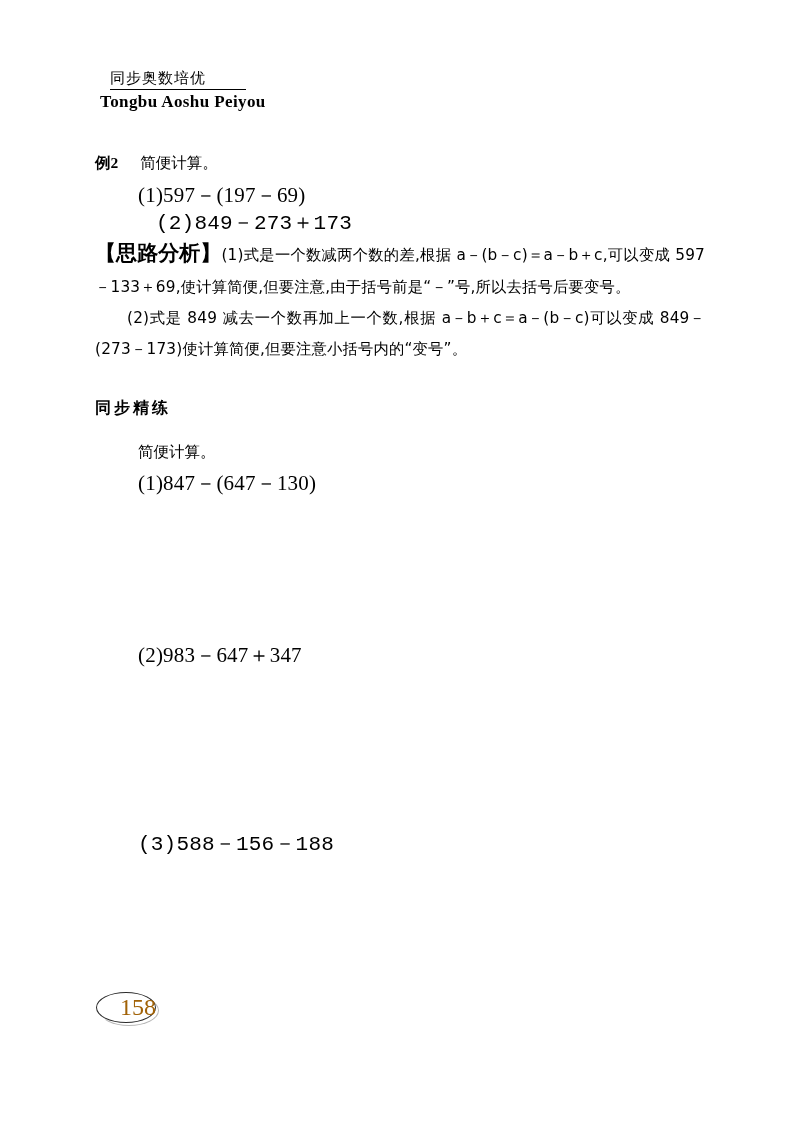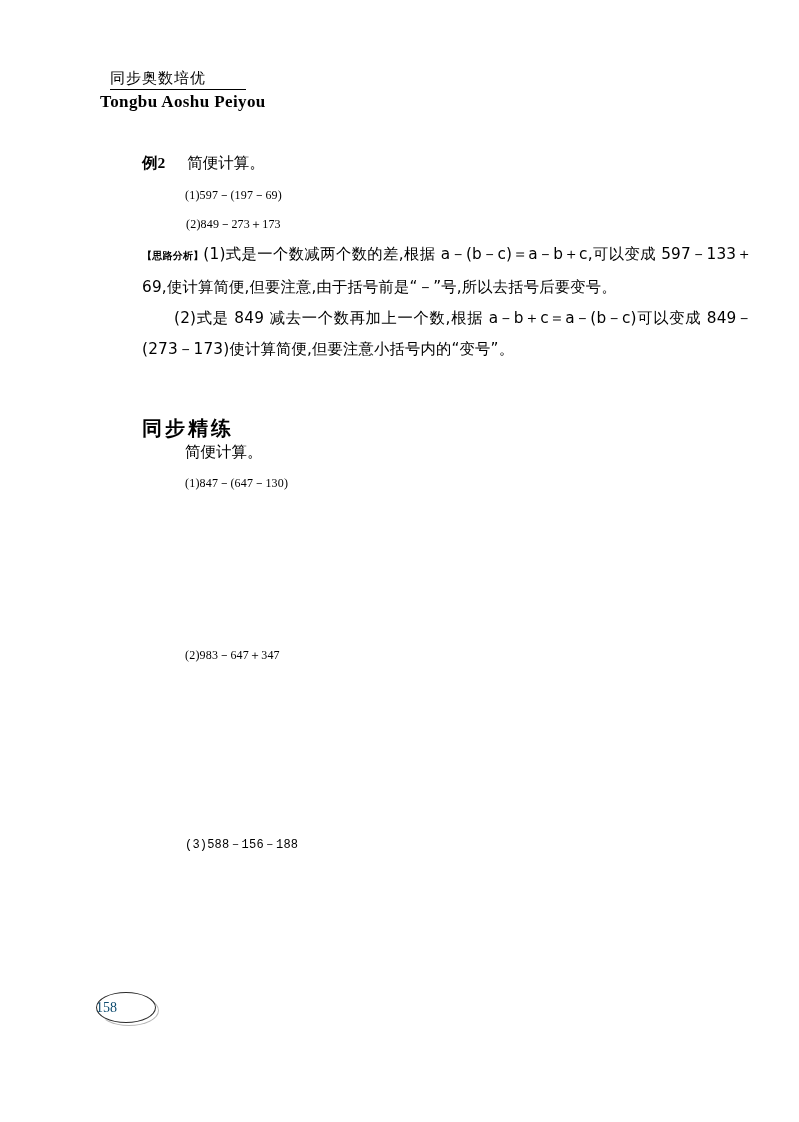--- a/index.html
+++ b/index.html
@@ -52,21 +52,20 @@
     padding-left: 0px;
     color: #000;
   }
 
   
   .block {
     position: absolute;
     font-size: 15.5px;
     line-height: 30px;
     color: #000;
-    margin-left: 47px;
   }
 
   .example-title {
     left: 95px;
     top: 148px;
     width: 600px;
   }
   .example-title .lbl {
     font-family: "DejaVu Sans", sans-serif;
     font-weight: bold;
@@ -78,56 +77,56 @@
     font-size: 15.5px;
   }
   .example-title .txt {
     font-family: "DejaVu Sans", sans-serif;
     font-size: 15.5px;
     margin-left: 22px;
   }
 
   .eq-line {
     font-family: "Liberation Serif", serif;
-    font-size: 12px;
+    font-size: 21px;
     letter-spacing: 0.2px;
   }
 
   .ex-item1 { left: 138px; top: 180px; }
-  .ex-item2 { left: 139px; top: 209px; }
+  .ex-item2 { left: 156px; top: 209px; font-family: Liberation Mono, monospace; }
 
   .analysis {
     left: 95px;
     top: 238px;
     width: 610px;
     text-align: justify;
     line-height: 31px;
   }
   .analysis .tag {
     font-family: "DejaVu Sans", sans-serif;
     font-weight: bold;
-    font-size: 10px;
+    font-size: 21px;
   }
   .analysis .para {
     font-family: "DejaVu Sans", sans-serif;
     font-size: 15.3px;
     letter-spacing: 0.2px;
   }
   .analysis .para2 {
     display: block;
     text-indent: 32px;
     margin-top: 0px;
   }
 
   .section-title {
     left: 95px;
-    top: 413px;
-    font-family: Liberation Sans, sans-serif;
-    font-weight: bold;
-    font-size: 20px;
+    top: 394px;
+    font-family: Liberation Mono, monospace;
+    font-weight: bold;
+    font-size: 16px;
     letter-spacing: 3px;
   }
 
   .practice-lead {
     left: 138px;
     top: 437px;
     font-family: "DejaVu Sans", sans-serif;
     font-size: 15.5px;
   }
 
@@ -163,24 +162,24 @@
     border-top-color: transparent;
     border-left-color: transparent;
     z-index: -1;
   }
   .page-number .num {
     position: absolute;
     left: 0; top: 0;
     width: 60px;
     height: 31px;
     line-height: 31px;
-    text-align: left;
-    font-family: "Liberation Serif", serif;
-    font-size: 14px;
-    color: #0c4a6e;
+    text-align: right;
+    font-family: "Liberation Serif", serif;
+    font-size: 24px;
+    color: #a16207;
   }
 </style>
 </head>
 <body>
 
 <div class="page">
 
   <div class="header">
     <div class="header-cn">同步奥数培优</div>
     <div class="header-rule"></div>

